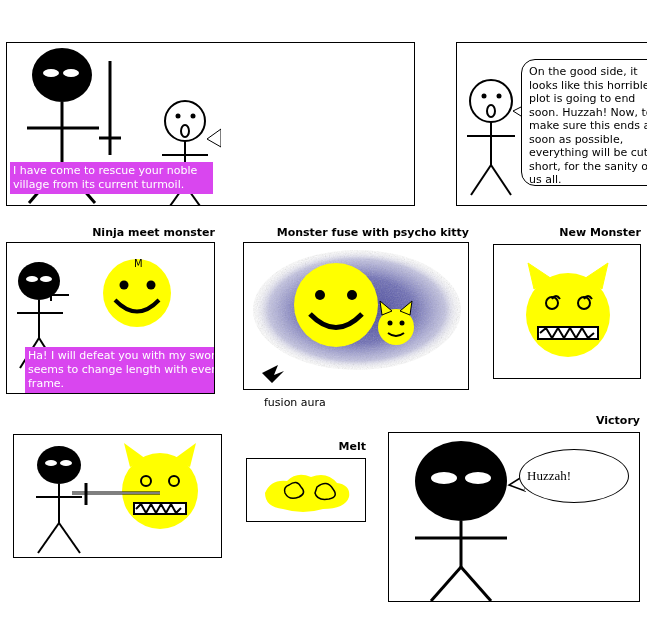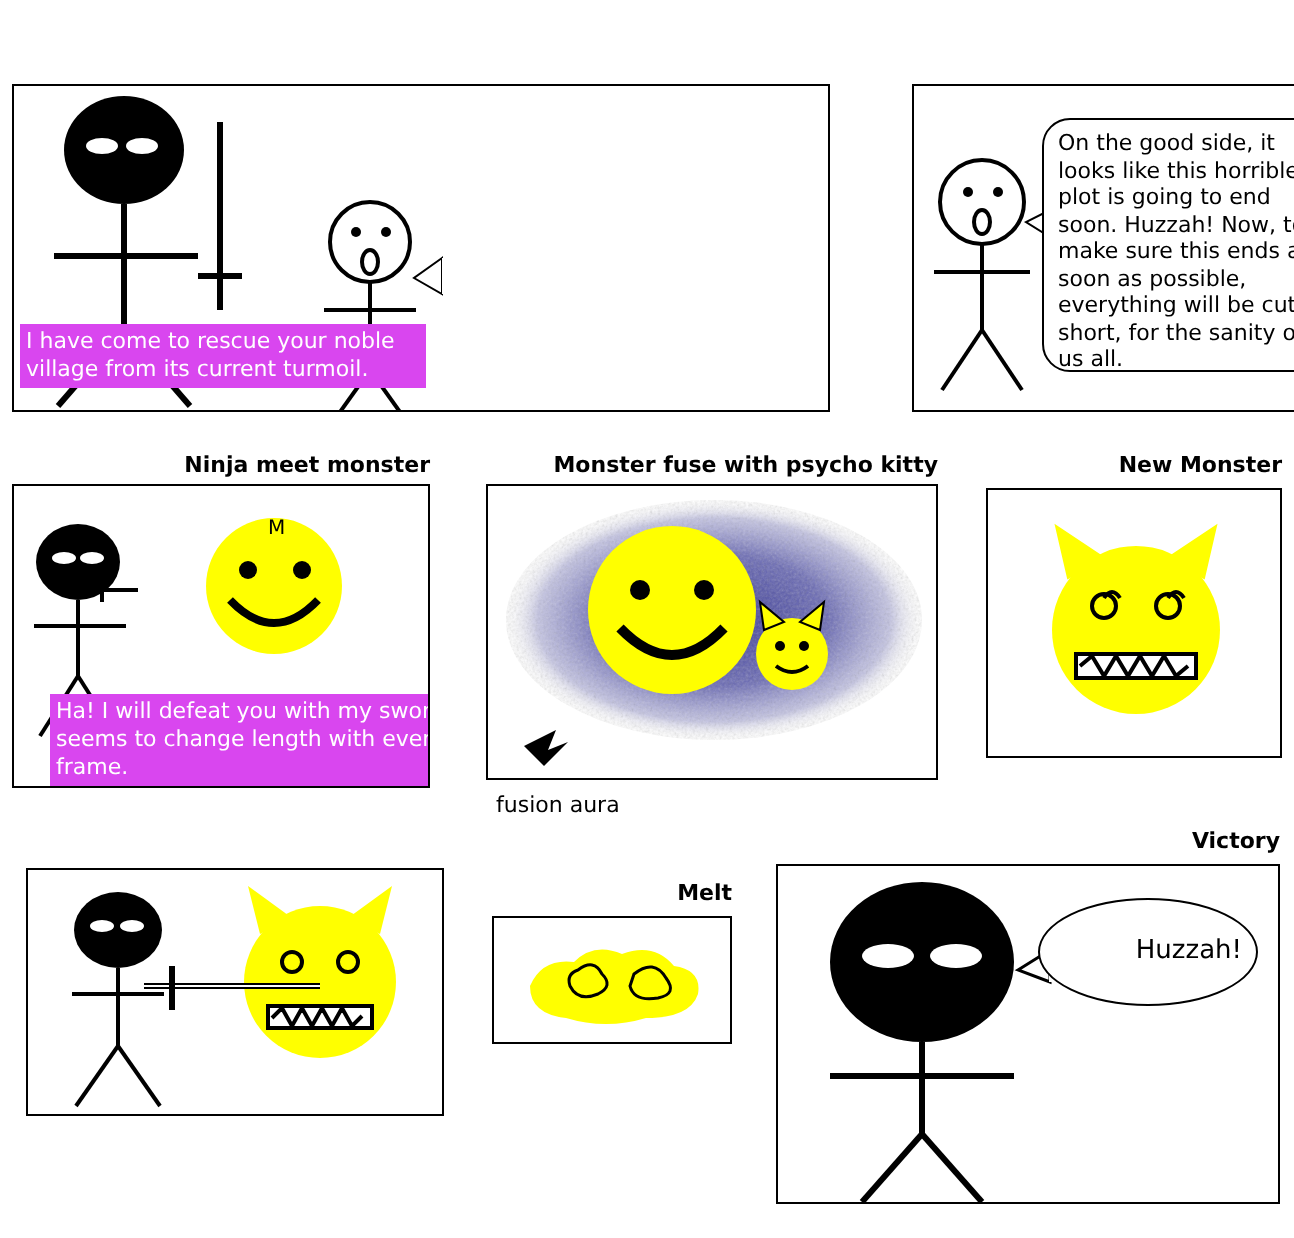--- a/index.html
+++ b/index.html
@@ -62,22 +62,23 @@
     line-height: 13.5px;
     color: #000;
     padding: 5px 7px;
     box-sizing: border-box;
     font-family: "DejaVu Sans", sans-serif;
   }
   .bubble-oval {
     border-radius: 50%;
     display: flex;
     align-items: center;
-    justify-content: flex-end;
+    justify-content: flex-start;
     font-size: 13px;
+    font-family: Liberation Serif, serif;
   }
   .free-text {
     position: absolute;
     font-size: 11px;
     color: #000;
     font-family: "DejaVu Sans", sans-serif;
   }
   svg { display:block; overflow: visible; }
 </style>
 </head>
@@ -193,21 +194,21 @@
     <circle cx="152" cy="84" r="18" fill="#ffff00"></circle>
     <polygon points="138,72 136,58 148,68" fill="#ffff00" stroke="#000" stroke-width="1"></polygon>
     <polygon points="166,72 168,58 156,68" fill="#ffff00" stroke="#000" stroke-width="1"></polygon>
     <circle cx="146" cy="80" r="2.5" fill="#000"></circle>
     <circle cx="158" cy="80" r="2.5" fill="#000"></circle>
     <path d="M144 90 Q152 96 160 90" stroke="#000" stroke-width="2" fill="none"></path>
 
     <path d="M18 130 L34 122 L30 132 L40 128 L28 140 Z" fill="#000"></path>
   </svg>
 </div>
-<div class="free-text" style="left:248px; top:396px;">
+<div class="free-text" style="left:264px; top:396px;">
   <span>fusion aura</span>
 </div>
 
 <div class="panel-label" style="left:493px; top:226px; width:148px;">
   <span>New Monster</span>
 </div>
 <div class="panel" style="left:493px; top:244px; width:148px; height:135px;">
   <svg width="148" height="135" viewBox="0 0 148 135">
     <circle cx="74" cy="70" r="42" fill="#ffff00"></circle>
     <polygon points="40,44 34,18 58,34" fill="#ffff00" stroke="#ffff00"></polygon>

